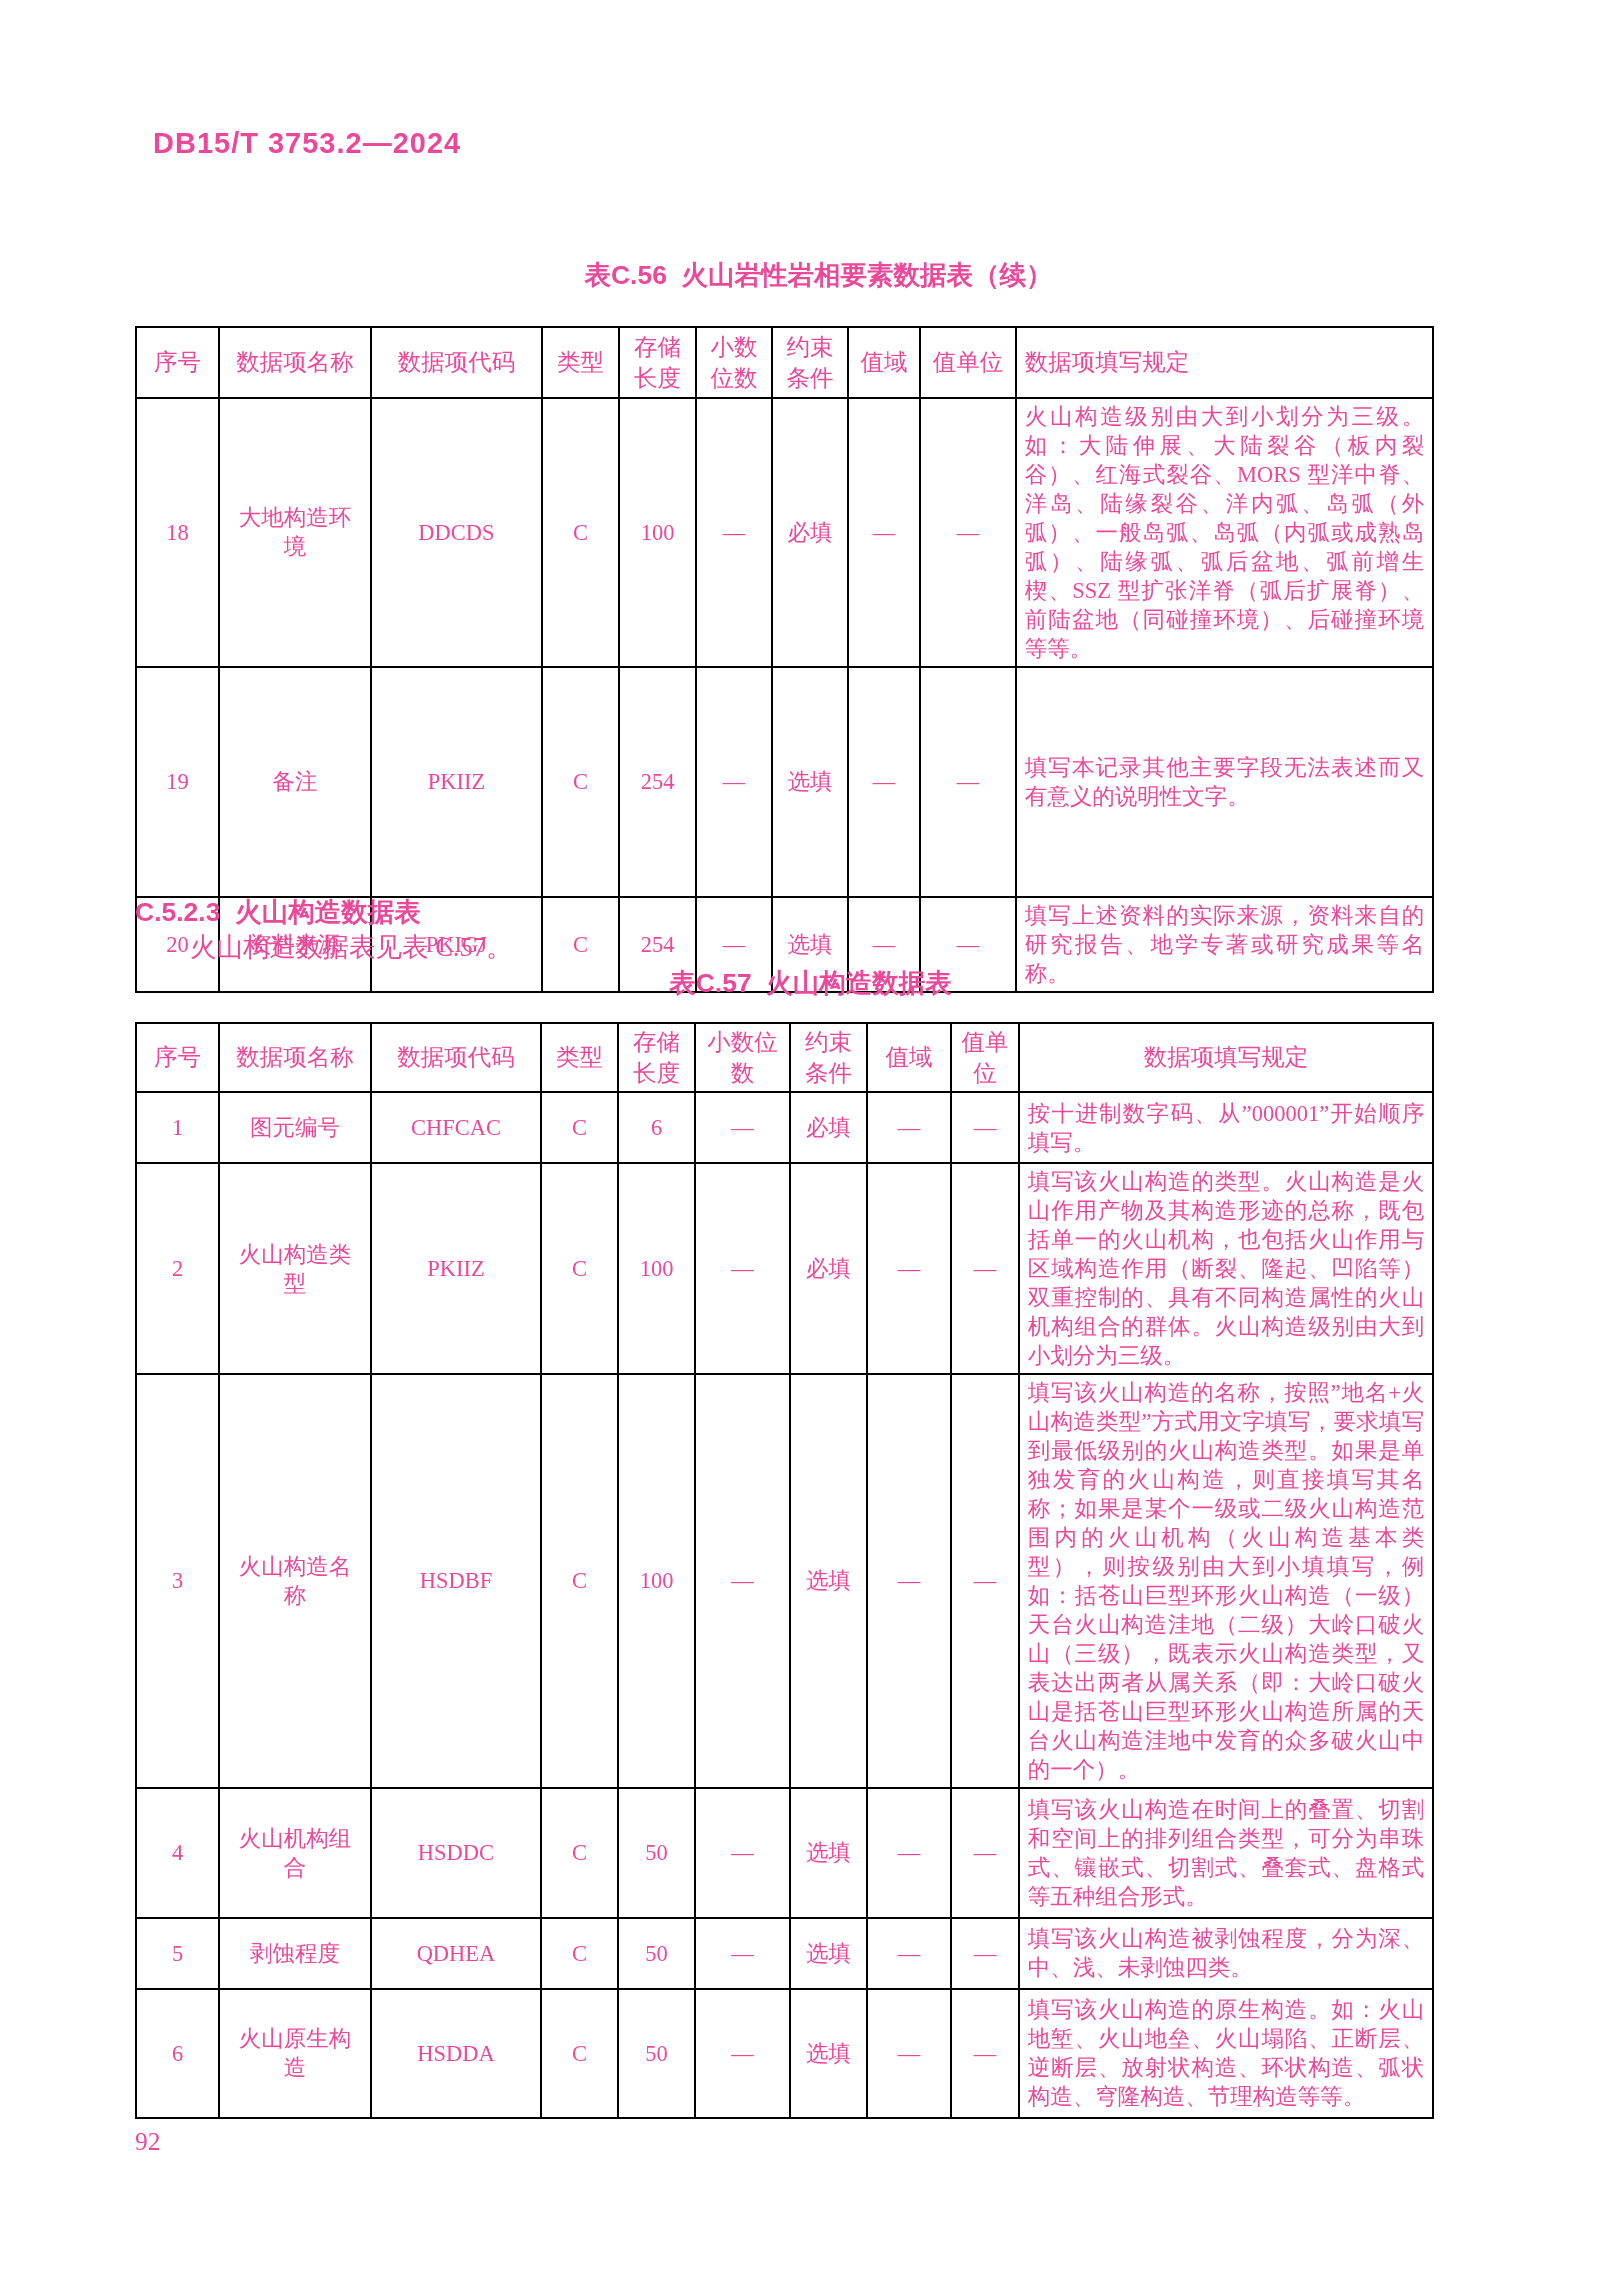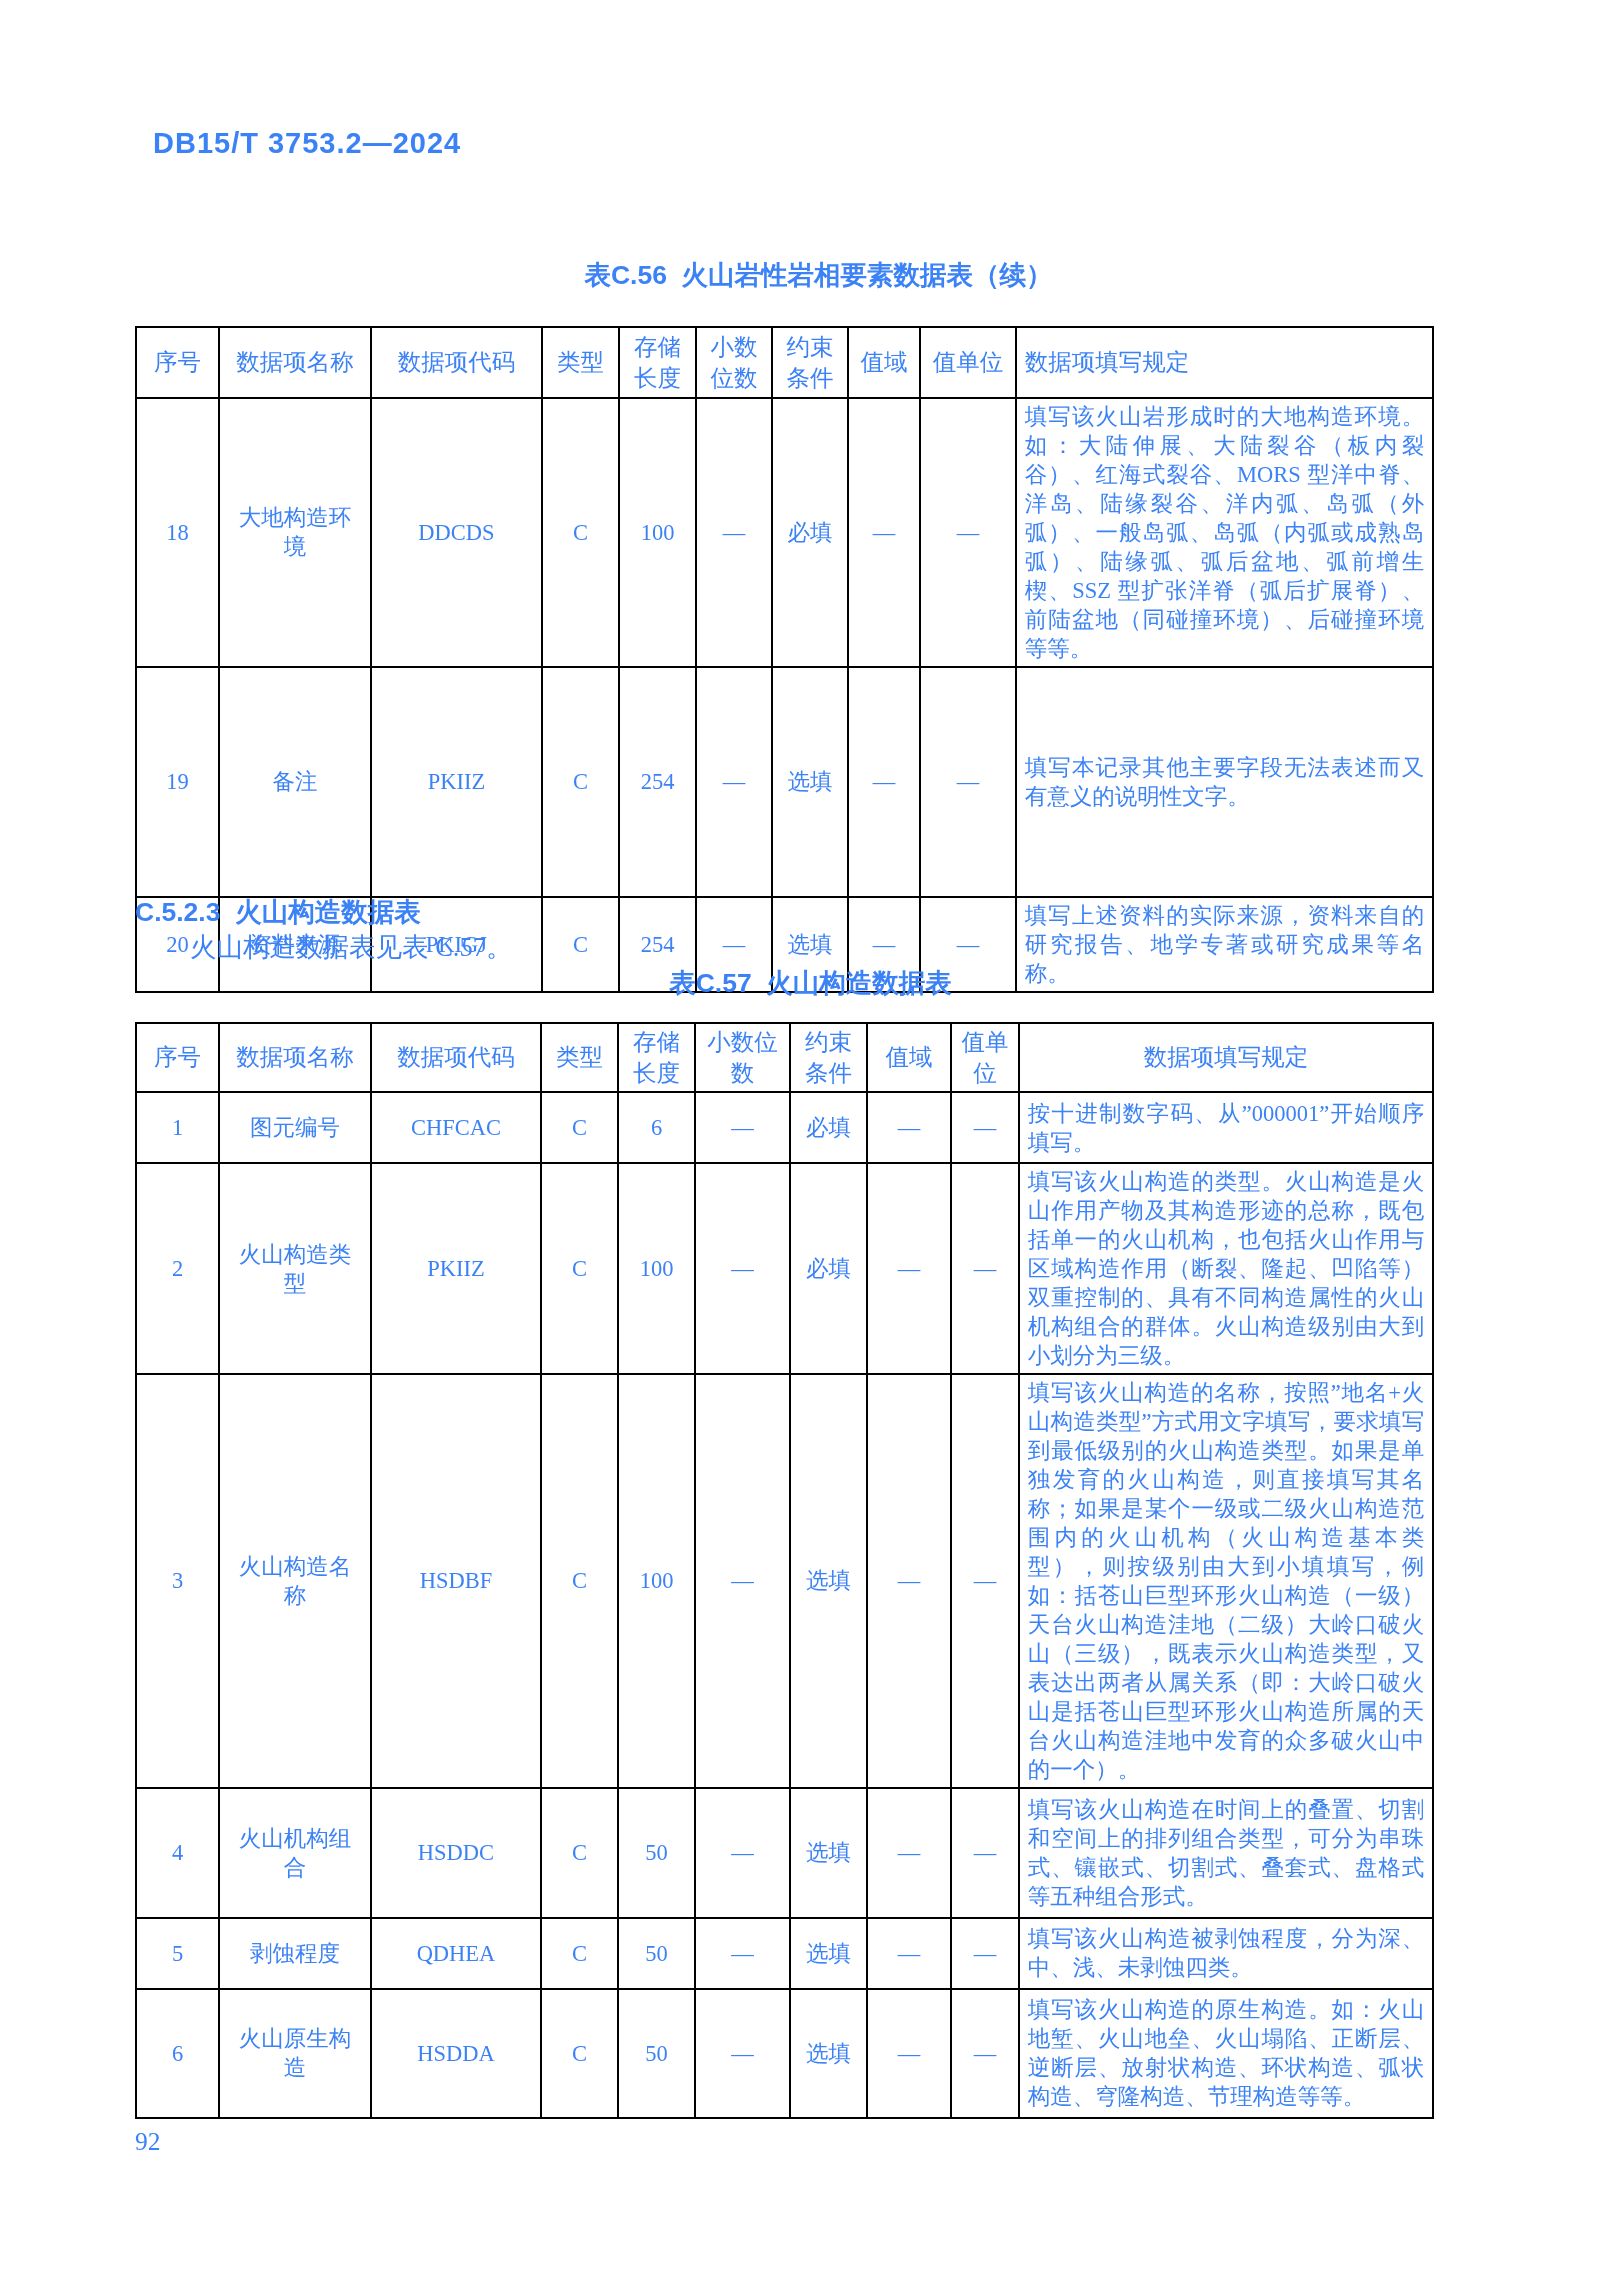--- a/index.html
+++ b/index.html
@@ -1,18 +1,18 @@
 <!DOCTYPE html>
 <html><head>
 <meta charset="utf-8">
 <style>
   html,body { margin:0; padding:0; background:#888; }
   .page {
     position:relative; width:1621px; height:2293px; margin:0 auto;
-    background:#ffffff; color:#3b82f6;
+    background:#ffffff; color:#ec4899;
     font-family:"Liberation Serif","DejaVu Serif",serif;
   }
   .doc-code {
     position:absolute; left:153px; top:127px;
     font-family:"Liberation Sans","DejaVu Sans",sans-serif;
     font-weight:700; font-size:29px; letter-spacing:1px;
   }
   .table-title {
     position:absolute; left:0; width:100%; text-align:center;
     font-family:"Liberation Sans","DejaVu Sans",sans-serif;
@@ -110,21 +110,21 @@
       <tr>
         <td>18</td>
         <td>大地构造环境</td>
         <td>DDCDS</td>
         <td>C</td>
         <td>100</td>
         <td>—</td>
         <td>必填</td>
         <td>—</td>
         <td>—</td>
-        <td class="reg">填写该火山岩形成时的大地构造环境。如：大陆伸展、大陆裂谷（板内裂谷）、红海式裂谷、MORS 型洋中脊、洋岛、陆缘裂谷、洋内弧、岛弧（外弧）、一般岛弧、岛弧（内弧或成熟岛弧）、陆缘弧、弧后盆地、弧前增生楔、SSZ 型扩张洋脊（弧后扩展脊）、前陆盆地（同碰撞环境）、后碰撞环境等等。</td>
+        <td class="reg">火山构造级别由大到小划分为三级。如：大陆伸展、大陆裂谷（板内裂谷）、红海式裂谷、MORS 型洋中脊、洋岛、陆缘裂谷、洋内弧、岛弧（外弧）、一般岛弧、岛弧（内弧或成熟岛弧）、陆缘弧、弧后盆地、弧前增生楔、SSZ 型扩张洋脊（弧后扩展脊）、前陆盆地（同碰撞环境）、后碰撞环境等等。</td>
       </tr>
       <tr>
         <td>19</td>
         <td>备注</td>
         <td>PKIIZ</td>
         <td>C</td>
         <td>254</td>
         <td>—</td>
         <td>选填</td>
         <td>—</td>

